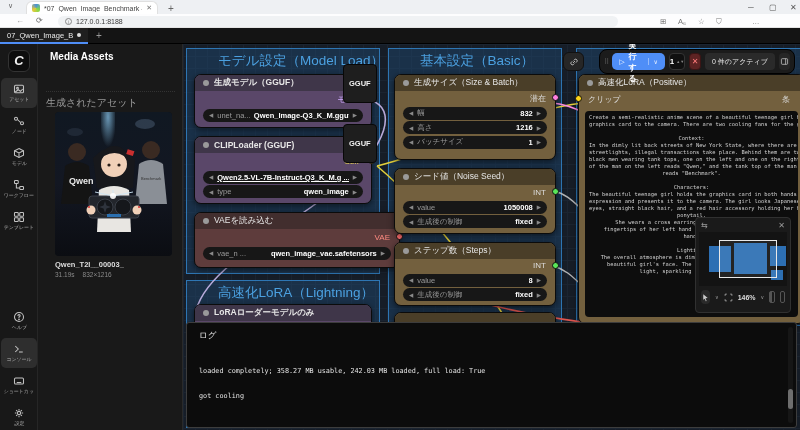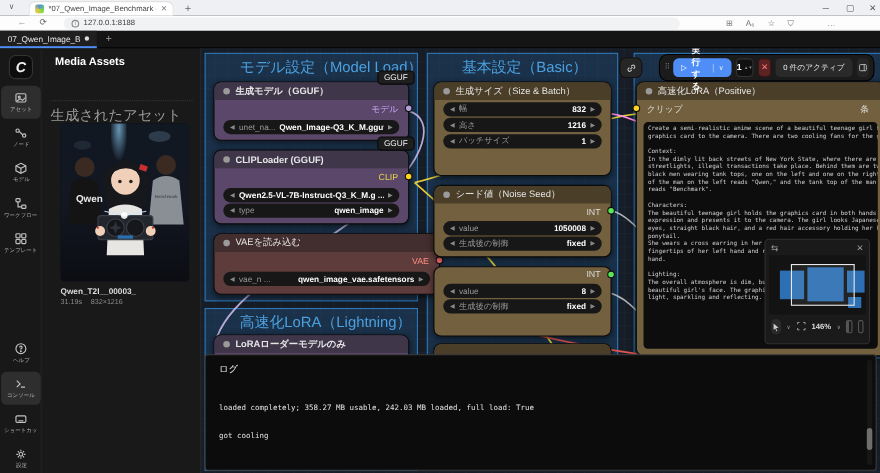--- a/index.html
+++ b/index.html
@@ -43,58 +43,58 @@
   .rail-lbl { font-size:5.5px; color:#b5b5b5; white-space:nowrap; transform:scale(.9); }
 
   
   .assets { position:absolute; left:38px; top:44px; width:145px; height:386px; background:#191919; border-right:1px solid #2a2a2a; }
   .assets-title { position:absolute; left:12px; top:7px; font-size:10px; font-weight:bold; color:#fff; }
   .search { position:absolute; left:8px; top:24px; width:129px; height:16px; background:#212121; border:1px solid #3a3a3a; border-radius:6px; display:flex; align-items:center; gap:4px; padding:0 6px; }
   .search input { background:transparent; border:none; outline:none; width:100%; font-size:7.5px; color:#ddd; font-family:"Liberation Sans",sans-serif; }
   .search input::placeholder { color:#8a8a8a; }
   .search svg { width:8px; height:8px; stroke:#9a9a9a; fill:none; stroke-width:1.6; flex:none; }
   .assets-divider { position:absolute; left:8px; top:47px; width:129px; border-top:1px dotted #333; }
-  .assets-section { position:absolute; left:8px; top:52px; font-size:13px; color:#9a9a9a; }
+  .assets-section { position:absolute; left:8px; top:52px; font-size:10px; color:#9a9a9a; }
   .thumb { position:absolute; left:17px; top:68px; width:117px; height:144px; border-radius:4px; overflow:hidden; background:#0a0f16; }
   .asset-name { position:absolute; left:17px; top:216px; font-size:7.5px; font-weight:bold; color:#ddd; }
   .asset-meta { position:absolute; left:17px; top:227px; font-size:6.5px; color:#8a8a8a; display:flex; gap:8px; }
 
   
   .canvas { position:absolute; left:183px; top:44px; width:617px; height:386px; overflow:hidden;
     background-color:#161d27;
     background-image:linear-gradient(#1b2430 1px, transparent 1px), linear-gradient(90deg,#1b2430 1px, transparent 1px);
     background-size:12px 12px; }
   .group { position:absolute; background:rgba(33,82,128,.38); border:1px solid var(--group_border); z-index:1; }
   .group-title { position:absolute; left:7px; top:3px; font-size:13.5px; color:var(--group_title); white-space:nowrap; overflow:hidden; max-width:95%;margin-left:24px; }
   .wires { position:absolute; left:0; top:0; z-index:2; pointer-events:none; }
   .node { position:absolute; border-radius:7px; border:1px solid #0b0b0b; box-shadow:0 2px 6px rgba(0,0,0,.55); z-index:3; }
   .node-purple { background:var(--node_purple_body); }
   .node-purple .nhead { background:var(--node_purple_header);font-weight:bold; }
   .node-maroon { background:var(--node_maroon_body); }
   .node-maroon .nhead { background:var(--node_maroon_header); }
-  .node-brown { background:var(--node_brown_body); }
+  .node-brown { background:var(--node_brown_body);text-align:center; }
   .node-brown .nhead { background:var(--node_brown_header); }
   .nhead { height:16px; border-radius:6px 6px 0 0; display:flex; align-items:center; gap:5px; padding:0 8px; }
   .nhead-dot { width:6px; height:6px; border-radius:50%; background:#9a9a9a; flex:none; }
   .nhead-title { font-size:8.5px; color:#e6e6e6; white-space:nowrap; overflow:hidden; }
   .port-row { position:relative; height:16px; display:flex; align-items:center; }
   .port-out { justify-content:flex-end; padding-right:9px; }
   .port-in { justify-content:flex-start; padding-left:9px; }
   .port-lbl { font-size:8px; color:#ddd; }
   .pl-model { color:#cfaaff; } .pl-clip { color:#e8d44d; } .pl-vae { color:#ff8a80; }
   .pdot { position:absolute; width:7px; height:7px; border-radius:50%; border:1px solid #111; top:4px; }
   .pdot.r { right:-4px; } .pdot.l { left:-4px; }
   .d-model{background:var(--dot_model);} .d-clip{background:var(--dot_clip);} .d-vae{background:var(--dot_vae);}
   .d-latent{background:var(--dot_latent);} .d-int{background:var(--dot_int);}
   .pill { height:13px; margin:1.5px 8px; background:#171717; border-radius:7px; display:flex; align-items:center; gap:4px; padding:0 6px; }
   .parr { font-size:5.5px; color:#8a8a8a; flex:none; }
   .pname { font-size:7.5px; color:#9a9a9a; white-space:nowrap; overflow:hidden; }
   .pval { font-size:7.5px; font-weight:bold; color:#fff; margin-left:auto; white-space:nowrap; overflow:hidden; }
-  .pval.ctr { margin:12px auto; }
-  .badge { position:absolute; background:#1e1e1e; border:1px solid #080808; border-radius:4px; padding:1px 5px; font-size:7.5px; font-weight:normal; color:#f0f0f0; z-index:4; }
+  .pval.ctr { margin:12px auto;text-decoration:underline; }
+  .badge { position:absolute; background:#1e1e1e; border:1px solid #080808; border-radius:4px; padding:14px 5px; font-size:7.5px; font-weight:bold; color:#f0f0f0; z-index:4; }
   .ptext { position:absolute; left:6px; right:6px; top:36px; bottom:6px; background:#0d0d0d; border-radius:4px; padding:3px 4px; font-family:"DejaVu Sans Mono",monospace; font-size:5.4px; line-height:7px; color:#cfcfcf; white-space:pre; overflow:hidden; }
   .out-partial { position:absolute; right:14px; top:3px; font-size:8px; color:#ddd; }
 
   
   .linkbtn { position:absolute; left:380px; top:8px; width:21px; height:19px; background:#262626; border:1px solid #111; border-radius:6px; z-index:6; display:flex; align-items:center; justify-content:center; }
   .linkbtn svg { width:10px; height:10px; stroke:#cdcdcd; fill:none; stroke-width:1.5; }
   .topbar { position:absolute; left:416px; top:5px; width:196px; height:25px; background:#1b1b1b; border:1px solid #000; border-radius:8px; z-index:6; display:flex; align-items:center; gap:4px; padding:0 4px; }
   .grip { color:#666; font-size:7px; letter-spacing:-1px; line-height:6px; width:6px; }
   .runbtn { height:17px; background:var(--accent_blue); border-radius:5px; display:flex; align-items:center; gap:4px; padding:0 7px; }
   .runbtn .ric { font-size:7px; color:#fff; }
@@ -394,20 +394,24 @@
         <span class="nhead-dot"></span>
         <span class="nhead-title">LoRAローダーモデルのみ</span>
       </div>
     </div>
 
     <div class="node node-brown" style="left:211px;top:30px;width:162px;height:86px;">
       <div class="nhead">
         <span class="nhead-dot"></span>
         <span class="nhead-title">生成サイズ（Size &amp; Batch）</span>
       </div>
+      <div class="port-row port-out" style="height:14px;">
+        <span class="port-lbl">潜在</span>
+        <span class="pdot r d-latent" style="top:3px;"></span>
+      </div>
       <div class="pill">
         <span class="parr">◀</span>
         <span class="pname">幅</span>
         <span class="pval">832</span>
         <span class="parr">▶</span>
       </div>
       <div class="pill">
         <span class="parr">◀</span>
         <span class="pname">高さ</span>
         <span class="pval">1216</span>
@@ -438,20 +442,24 @@
       </div>
       <div class="pill">
         <span class="parr">◀</span>
         <span class="pname">生成後の制御</span>
         <span class="pval">fixed</span>
         <span class="parr">▶</span>
       </div>
     </div>
 
     <div class="node node-brown" style="left:211px;top:198px;width:162px;height:64px;">
+      <div class="nhead">
+        <span class="nhead-dot"></span>
+        <span class="nhead-title">ステップ数（Steps）</span>
+      </div>
       <div class="port-row port-out" style="height:13px;">
         <span class="port-lbl">INT</span>
         <span class="pdot r d-int" style="top:3px;"></span>
       </div>
       <div class="pill">
         <span class="parr">◀</span>
         <span class="pname">value</span>
         <span class="pval">8</span>
         <span class="parr">▶</span>
       </div>

